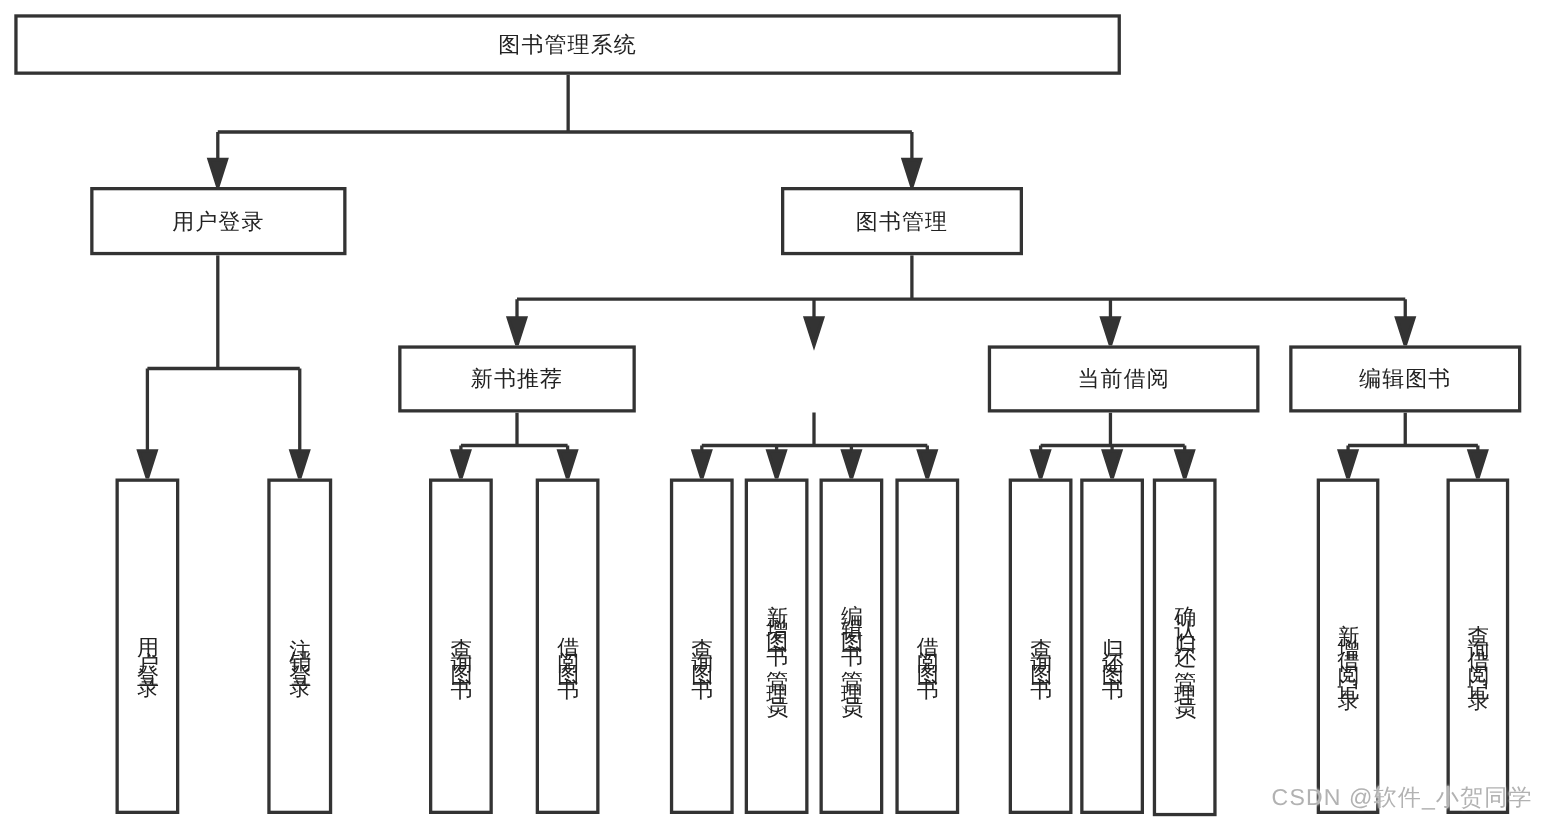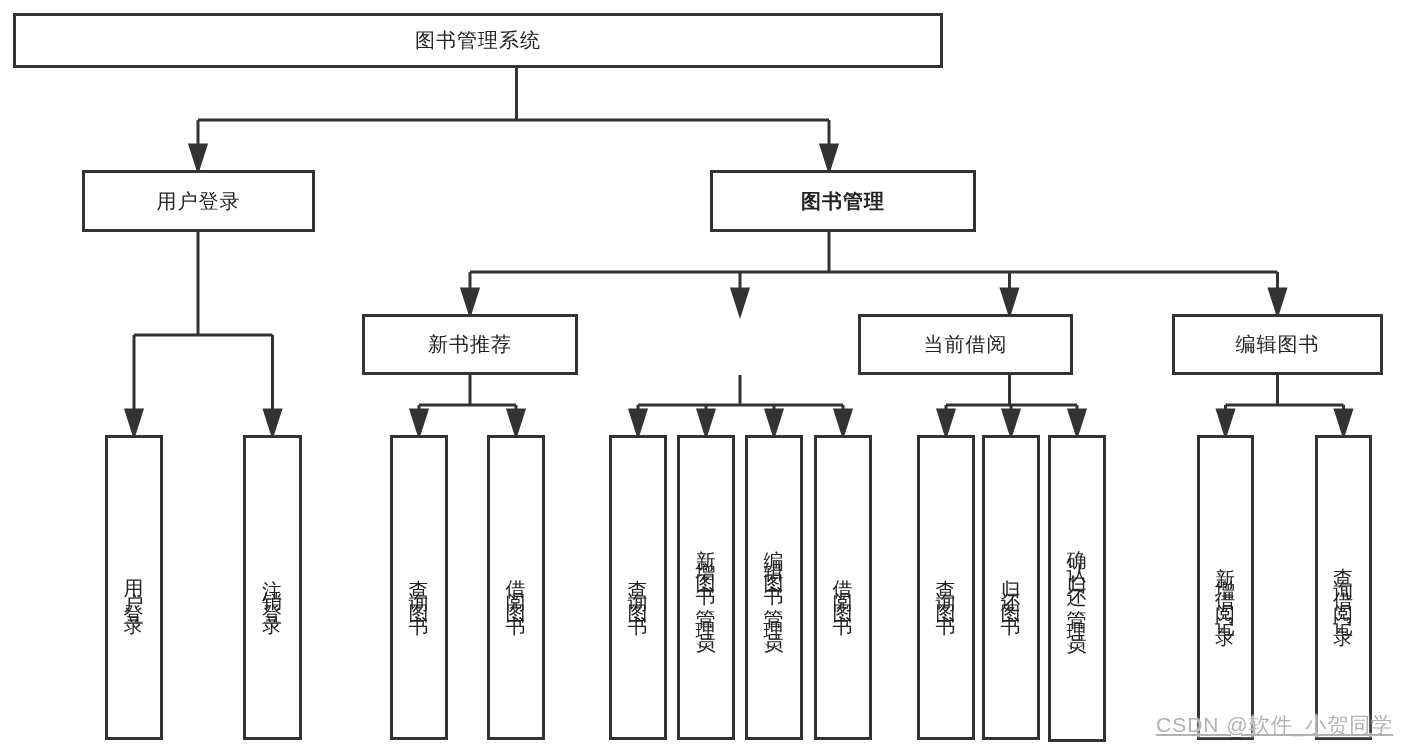--- a/index.html
+++ b/index.html
@@ -39,21 +39,20 @@
   #watermark {
     position: absolute;
     left: 1156px;
     top: 711px;
     z-index: 10;
     font-size: 21px;
     color: #b2b2b2;
     letter-spacing: 1px;
     white-space: nowrap;
     text-shadow: 0 0 2px #ffffff, 0 0 3px #ffffff;
-    text-decoration: underline;
   }
 </style>
 </head>
 <body>
 
 <div id="stage">
 
   <svg id="wires" viewBox="0 0 1405 747" xmlns="http://www.w3.org/2000/svg">
     <g stroke="#333333" stroke-width="3" fill="#333333">
 
@@ -85,35 +84,35 @@
       <polygon points="938,410 954,410 946,435"></polygon>
       <polygon points="1003,410 1019,410 1011,435"></polygon>
       <polygon points="1069,410 1085,410 1077,435"></polygon>
 
       <path fill="none" d="M1277.5,375 V405 M1225.5,405 H1343.5 M1225.5,405 V414 M1343.5,405 V414"></path>
       <polygon points="1217.5,410 1233.5,410 1225.5,435"></polygon>
       <polygon points="1335.5,410 1351.5,410 1343.5,435"></polygon>
     </g>
   </svg>
 
-  <div class="node" style="left:13px; top:13px; width:930px; height:55px;">
+  <div class="node" style="left:13px; top:13px; width:1006px; height:55px;">
     <span>图书管理系统</span>
   </div>
 
   <div class="node" style="left:82px; top:170px; width:233px; height:62px;">
     <span>用户登录</span>
   </div>
-  <div class="node" style="left:710px; top:170px; width:266px; height:62px;font-weight:bold;">
+  <div class="node" style="left:710px; top:170px; width:220px; height:62px;">
     <span>图书管理</span>
   </div>
 
   <div class="node" style="left:362px; top:314px; width:216px; height:61px;">
     <span>新书推荐</span>
   </div>
-  <div class="node" style="left:858px; top:314px; width:215px; height:61px;">
+  <div class="node" style="left:898px; top:314px; width:247px; height:61px;">
     <span>当前借阅</span>
   </div>
   <div class="node" style="left:1172px; top:314px; width:211px; height:61px;">
     <span>编辑图书</span>
   </div>
 
   <div class="node vnode" style="left:105px; top:435px; width:58px; height:305px;">
     <span>用户登录</span>
   </div>
   <div class="node vnode" style="left:243px; top:435px; width:59px; height:305px;">

